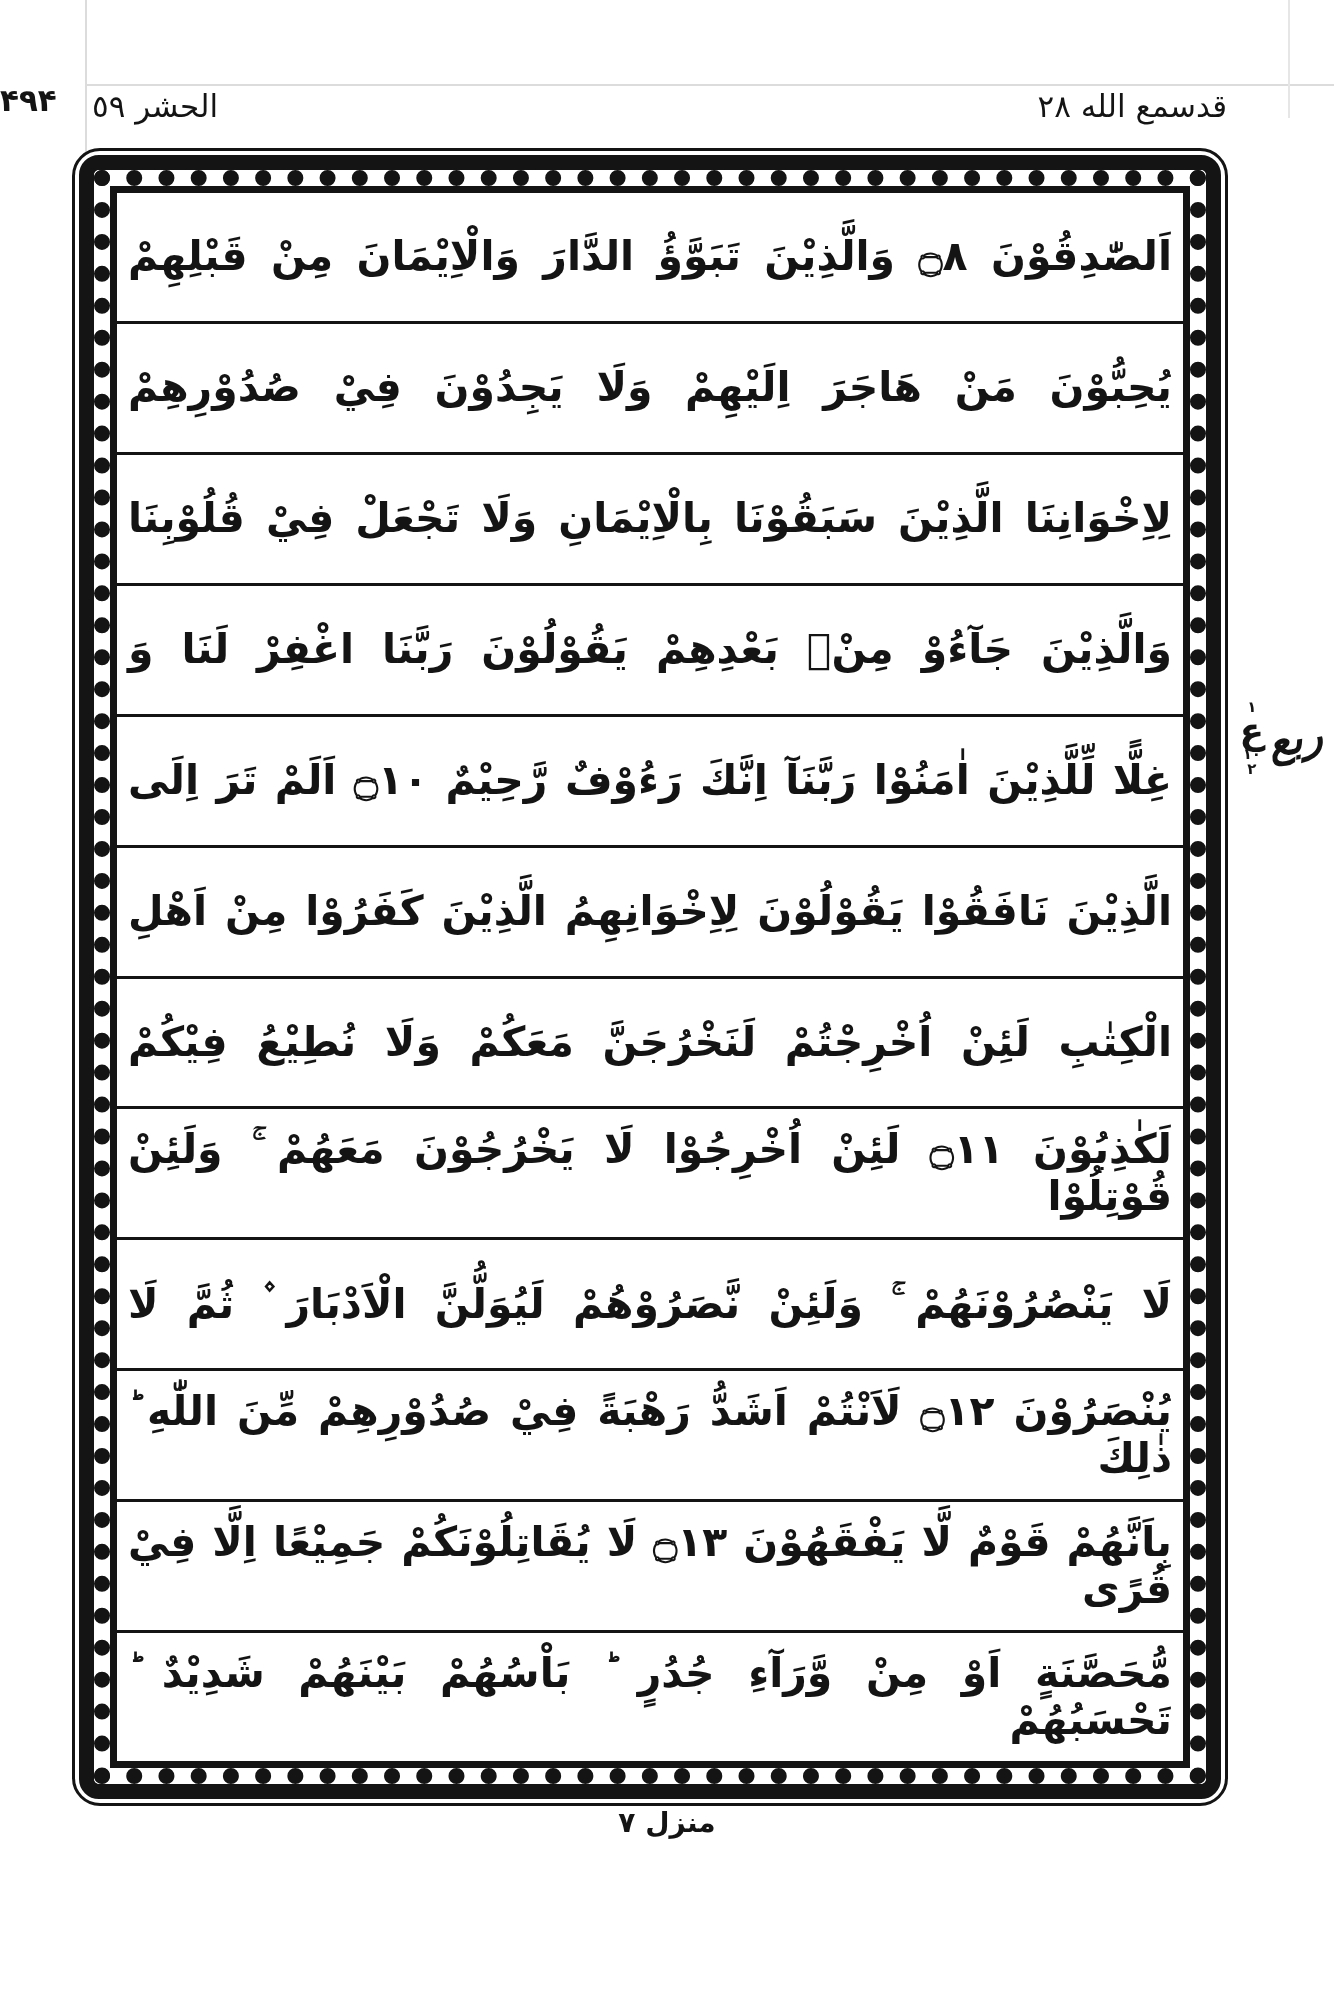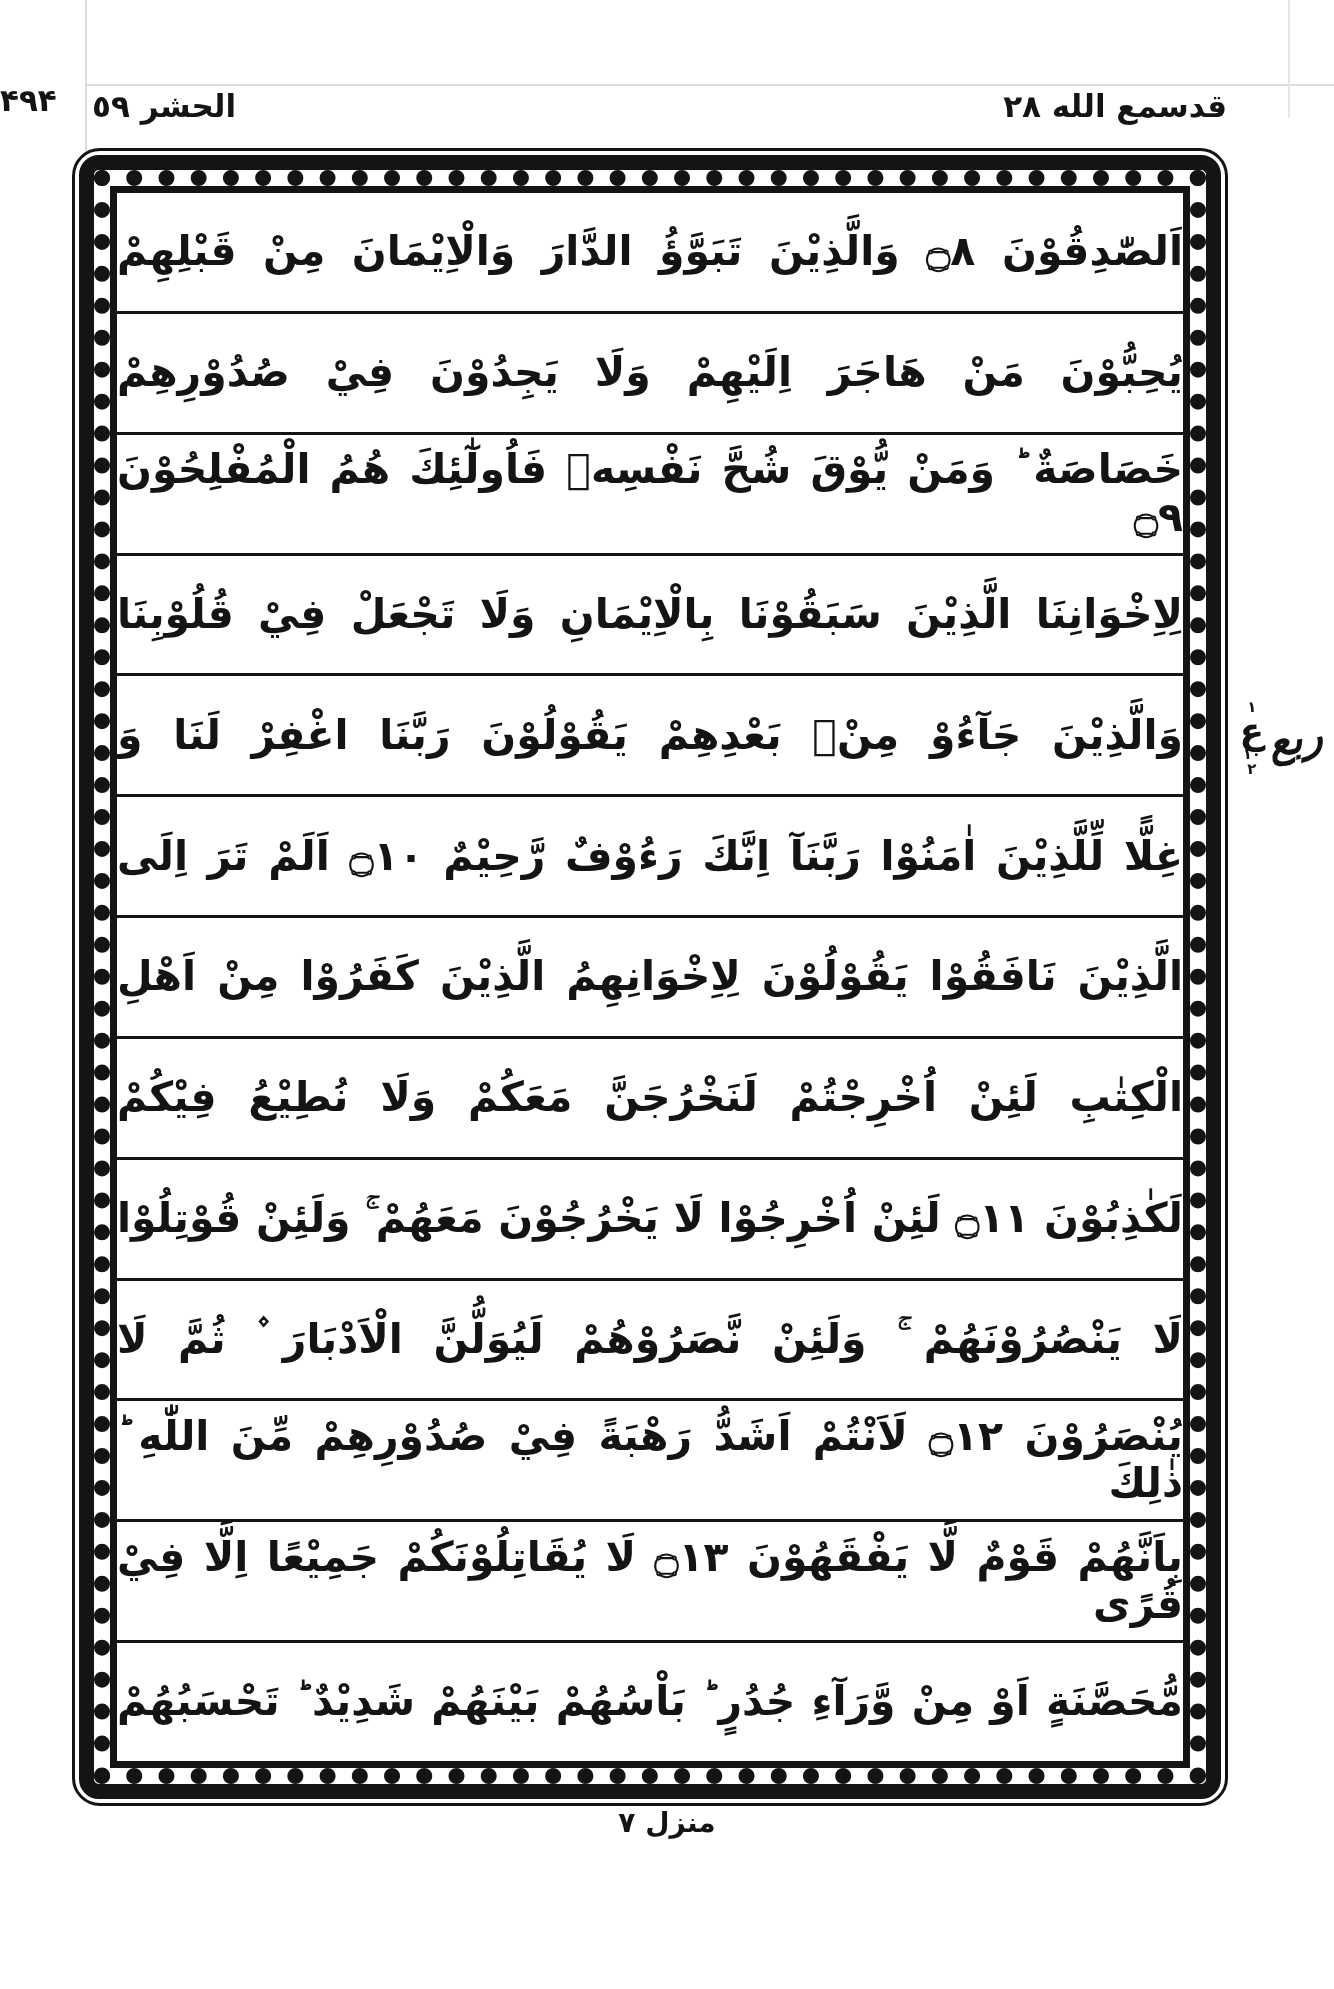--- a/index.html
+++ b/index.html
@@ -10,21 +10,21 @@
     position:relative;
     overflow:hidden;
     color:#141414;
   }
   
   .hl-top{position:absolute;left:85px;top:84px;right:0;height:2px;background:#dcdcdc;}
   .vl-left{position:absolute;left:85px;top:0;width:2px;height:152px;background:#dcdcdc;}
   .vl-right{position:absolute;left:1288px;top:0;width:2px;height:118px;background:#e6e6e6;}
 
   
-  .hdr{position:absolute;top:88px;font-weight:bold;font-size:31px;white-space:nowrap;direction:rtl;}
+  .hdr{position:absolute;top:88px;font-weight:normal;font-size:31px;white-space:nowrap;direction:rtl;}
   .hdr-left{left:92px;}
   .hdr-right{right:107px;}
   .hdr-center{left:0;right:0;top:82px;text-align:left;font-size:31px;position:absolute;font-weight:bold;}
 
   
   .frame-outer{
     position:absolute;left:72px;top:148px;width:1156px;height:1658px;
     border:3px solid #141414;border-radius:28px;padding:4px;box-sizing:border-box;
     background:#ffffff;
   }
@@ -38,21 +38,21 @@
   
   .qline{
     flex:1 1 0;min-height:0;
     border-bottom:3px solid #141414;
     display:flex;align-items:center;
     position:relative;
   }
   .qline:last-child{border-bottom:none;}
   .qtext{
     width:100%;
-    padding:0 0;
+    padding:0 11px;
     box-sizing:border-box;
     direction:rtl;
     font-size:41px;
     font-weight:bold;
     line-height:1.15;
     text-align:justify;
     -moz-text-align-last:justify;
     text-align-last:justify;
     text-justify:inter-word;
     white-space:normal;
@@ -92,23 +92,20 @@
   <div class="frame-band">
     <div class="frame-beads">
       <div class="frame-inner">
         <div class="qline">
             <div class="qtext">اَلصّٰدِقُوْنَ ۝٨ وَالَّذِيْنَ تَبَوَّؤُ الدَّارَ وَالْاِيْمَانَ مِنْ قَبْلِهِمْ</div>
           </div>
         <div class="qline">
             <div class="qtext">يُحِبُّوْنَ مَنْ هَاجَرَ اِلَيْهِمْ وَلَا يَجِدُوْنَ فِيْ صُدُوْرِهِمْ</div>
           </div>
         <div class="qline">
-            <div class="qtext">خَصَاصَةٌ ؕ وَمَنْ يُّوْقَ شُحَّ نَفْسِهٖ فَاُولٰٓئِكَ هُمُ الْمُفْلِحُوْنَ ۝٩</div>
-          </div>
-        <div class="qline">
             <div class="qtext">لِاِخْوَانِنَا الَّذِيْنَ سَبَقُوْنَا بِالْاِيْمَانِ وَلَا تَجْعَلْ فِيْ قُلُوْبِنَا</div>
           </div>
         <div class="qline">
             <div class="qtext">وَالَّذِيْنَ جَآءُوْ مِنْۢ بَعْدِهِمْ يَقُوْلُوْنَ رَبَّنَا اغْفِرْ لَنَا وَ</div>
           </div>
         <div class="qline">
             <div class="qtext">غِلًّا لِّلَّذِيْنَ اٰمَنُوْا رَبَّنَآ اِنَّكَ رَءُوْفٌ رَّحِيْمٌ ۝١٠ اَلَمْ تَرَ اِلَى</div>
           </div>
         <div class="qline">
             <div class="qtext">الَّذِيْنَ نَافَقُوْا يَقُوْلُوْنَ لِاِخْوَانِهِمُ الَّذِيْنَ كَفَرُوْا مِنْ اَهْلِ</div>

